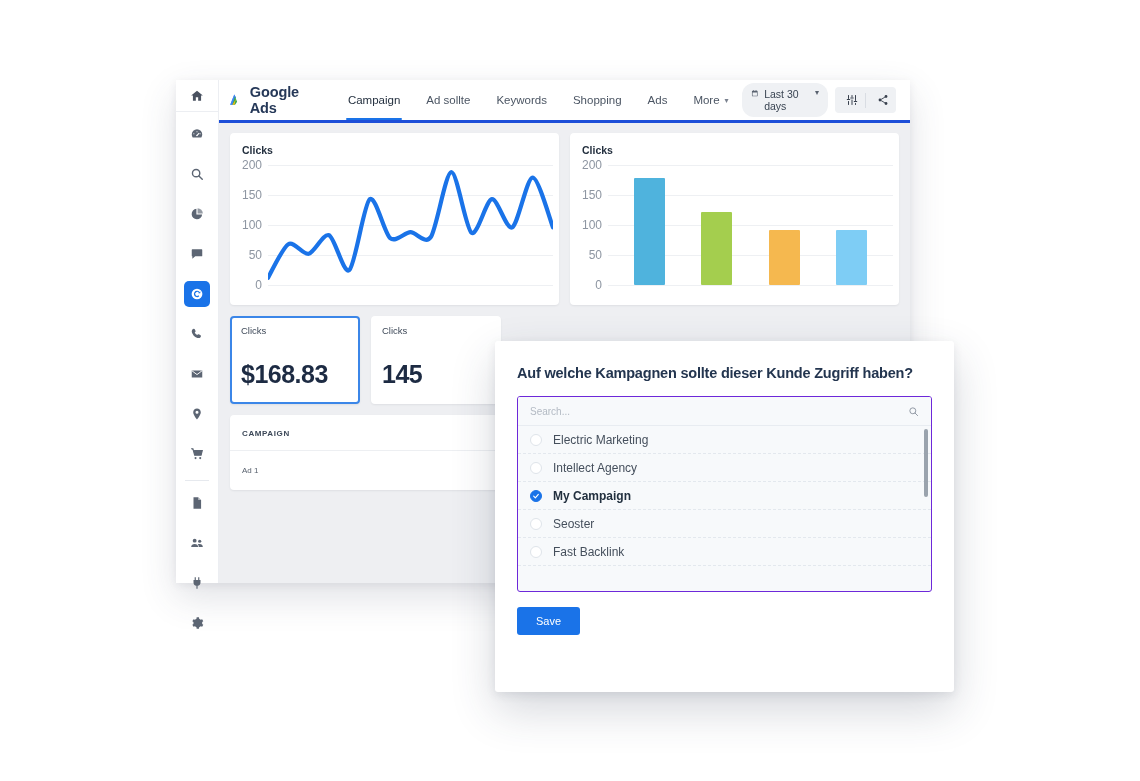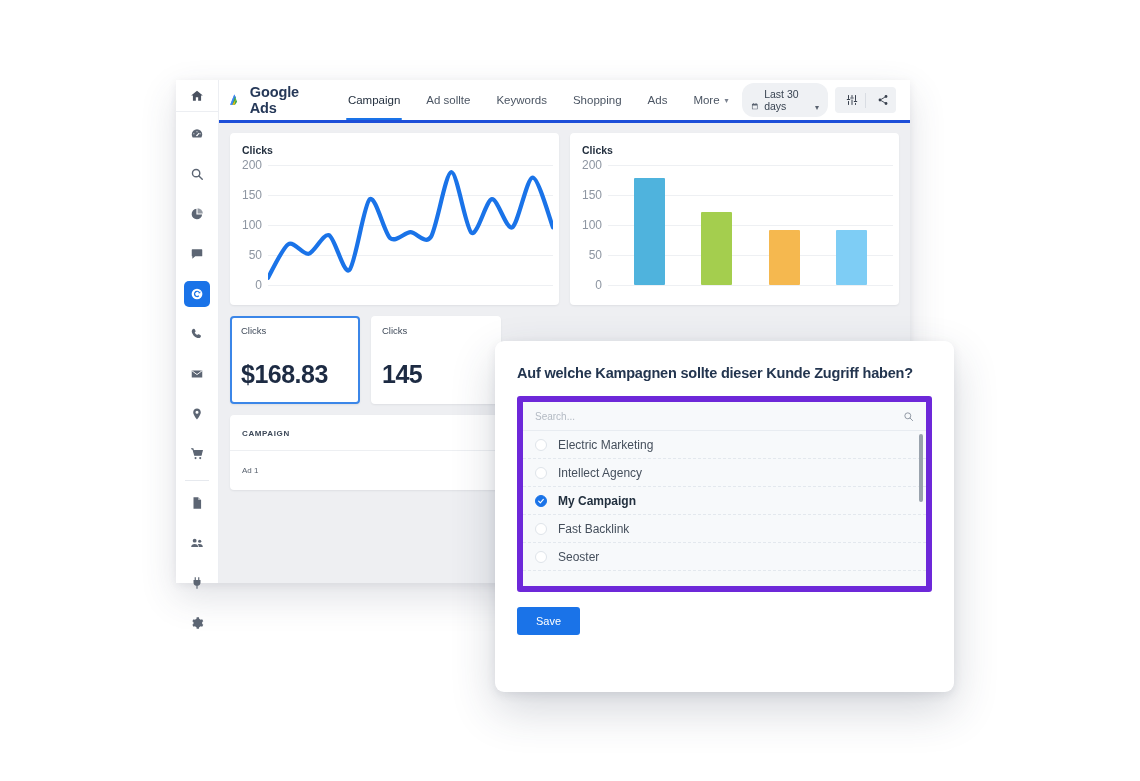--- a/index.html
+++ b/index.html
@@ -49,21 +49,21 @@
     font-size:11.5px; color:#4b5563; padding: 0 13px; height:100%;
     display:flex; align-items:center; cursor:pointer; position:relative; white-space:nowrap;
   }
   .tab.active { color:#24303f; }
   .tab.active::after {
     content:""; position:absolute; left:11px; right:11px; bottom:0; height:2.5px; background:#1a73e8; border-radius:2px;
   }
   .tab .caret { margin-left:5px; font-size:8px; color:#7a828f; }
   .topbar-right { margin-left:auto; display:flex; align-items:center; gap:0; }
   .daterange {
-    display:flex; align-items:flex-end; gap:6px; background:#eff1f4; border-radius:12px;
+    display:flex; align-items:flex-start; gap:6px; background:#eff1f4; border-radius:12px;
     padding: 5px 9px; font-size:10.5px; color:#394452; cursor:pointer;
   }
   .daterange .cal { width:11px; height:11px; color:#59626f; }
   .daterange .caret { font-size:8px; color:#59626f; margin-left:4px; }
   .icon-btn {
     width: 26px; height:26px; display:flex; align-items:center; justify-content:center;
     color:#39414e; cursor:pointer; margin-left:4px;
   }
   .icon-btn svg { width:12px; height:12px; }
   .icon-group { display:flex; align-items:center; background:#eff1f4; border-radius:4px; margin-left:7px; }
@@ -101,28 +101,28 @@
   th {
     text-align:left; font-size:8px; font-weight:bold; color:#3c4858; letter-spacing:0.6px;
     padding: 14px 12px 12px 12px; border-bottom:1px solid #edeff2;
   }
   th.num, td.num { text-align:right; }
   td { font-size:8px; color:#58616e; padding: 15px 12px; }
 
   
   .modal {
     position:absolute; left:495px; top:341px; width:459px; height:351px;
-    background:#ffffff; border-radius:9px;
+    background:#ffffff; border-radius:3px;
     box-shadow: 0 18px 45px rgba(45,55,80,0.20), 0 3px 10px rgba(45,55,80,0.10);
     padding: 24px 22px 0 22px;
   }
   .modal-title { font-size:14.5px; font-weight:bold; color:#23354f; letter-spacing:-0.2px; }
   .modal-sub { font-size:9.5px; color:#8b929c; margin-top:11px; }
   .picker {
-    margin-top: 15px; background:#f7f9fb; border:6px solid #6d28d9; border-radius:3px;
+    margin-top: 15px; background:#f7f9fb; border:1px solid #6d28d9; border-radius:3px;
     height: 196px; position:relative; overflow:hidden;
   }
   .search-row {
     height: 29px; display:flex; align-items:center; padding: 0 12px;
     border-bottom:1px solid #e8ecf1; background:#f7f9fb;
   }
   .search-input {
     border:none; outline:none; background:transparent; flex:1;
     font-size:10px; color:#3e4854; font-family:"Liberation Sans", sans-serif;
   }
@@ -432,25 +432,25 @@
           <div class="opt selected">
             <div class="radio on">
               <svg viewBox="0 0 24 24" fill="none" stroke="currentColor" stroke-width="3.4" stroke-linecap="round" stroke-linejoin="round">
                 <path d="M5 12.5 10 17.5 19 7"></path>
               </svg>
             </div>
             <span class="opt-label">My Campaign</span>
           </div>
           <div class="opt">
             <div class="radio"></div>
-            <span class="opt-label">Fast Backlink</span>
+            <span class="opt-label">Seoster</span>
           </div>
           <div class="opt">
             <div class="radio"></div>
-            <span class="opt-label">Seoster</span>
+            <span class="opt-label">Fast Backlink</span>
           </div>
         </div>
       <div class="scrollbar">
         <div class="scroll-thumb"></div>
       </div>
     </div>
 
     <button class="save-btn">Save</button>
   </div>
 

